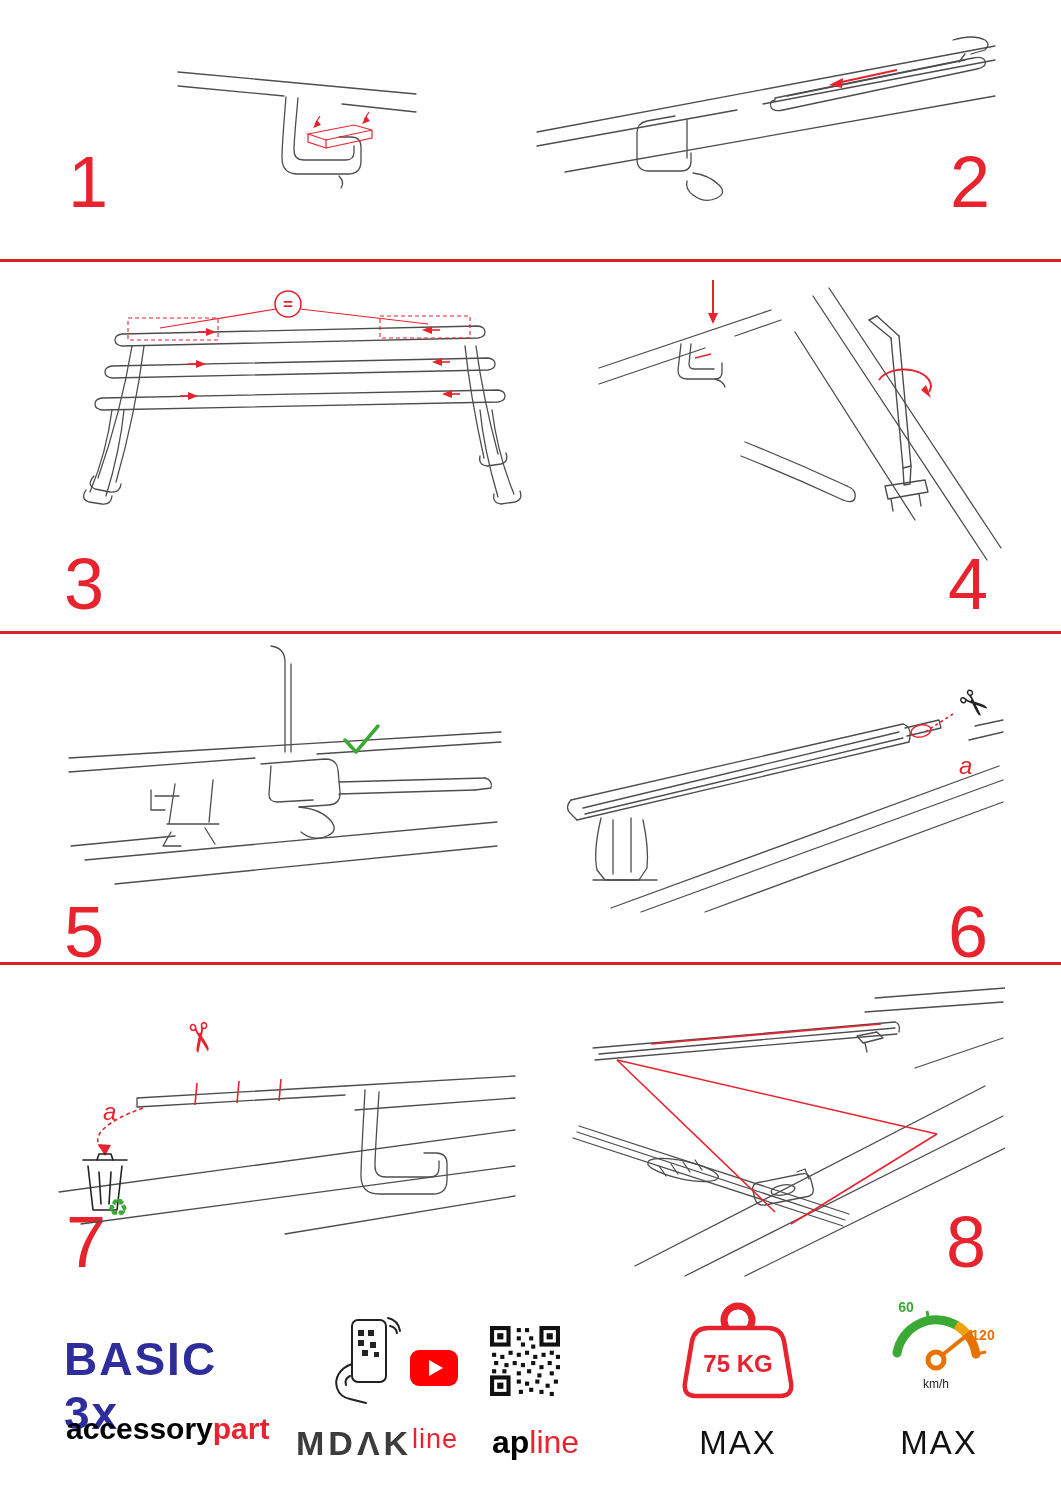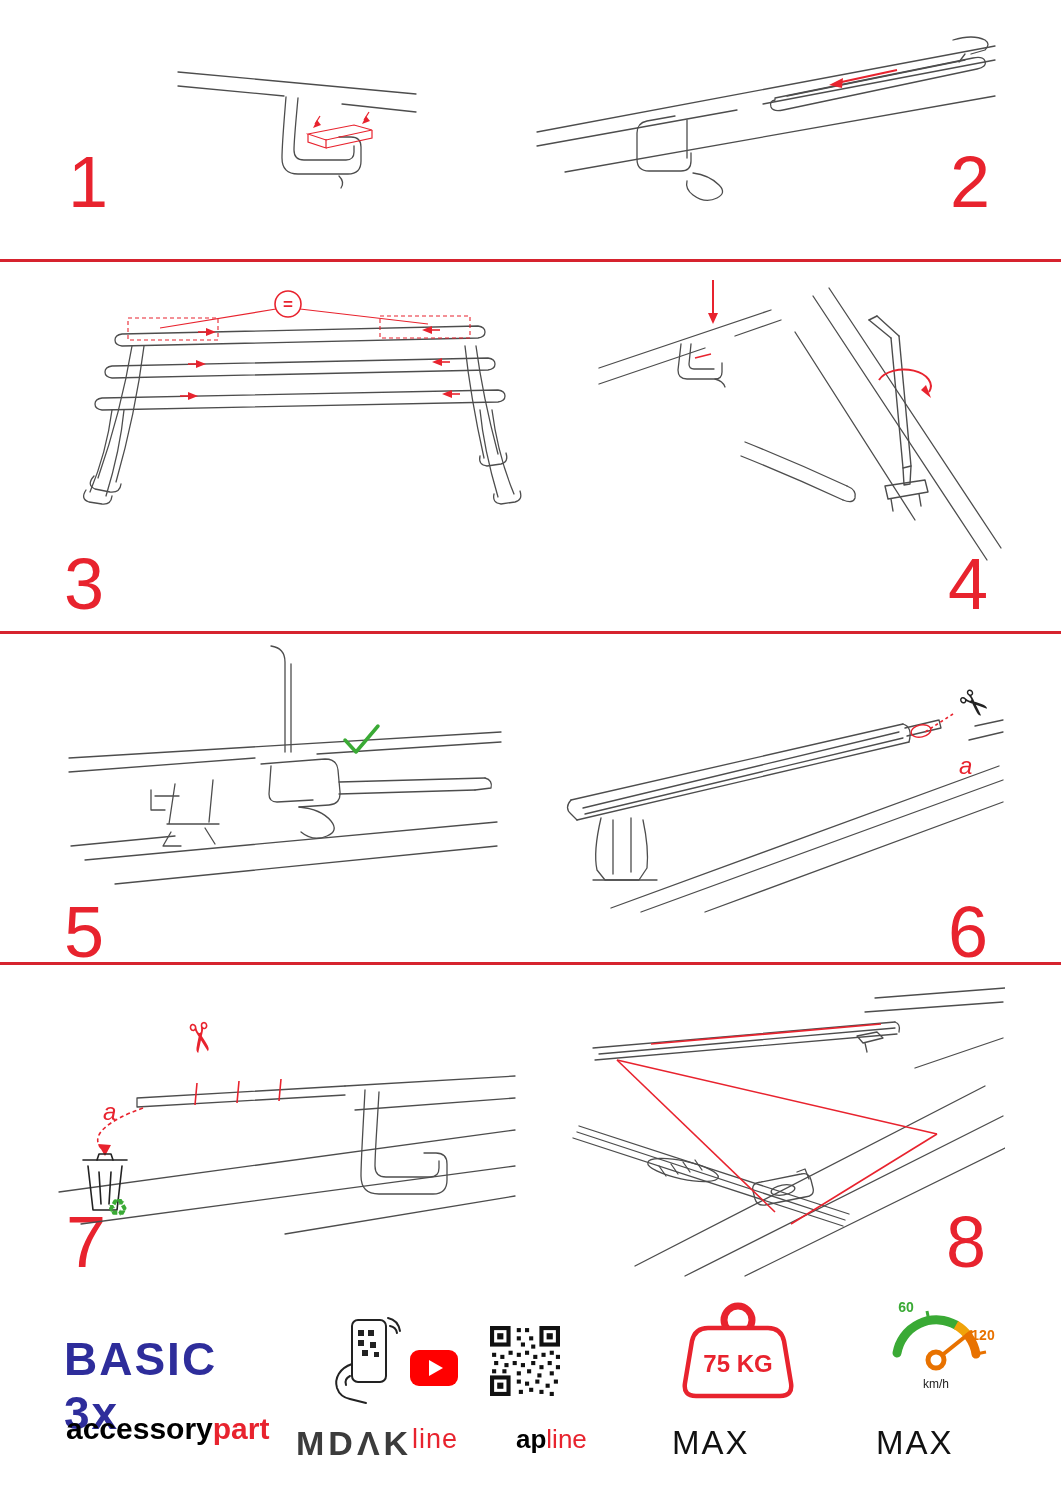--- a/index.html
+++ b/index.html
@@ -10,23 +10,23 @@
   .divider { position:absolute; left:0; width:1061px; height:3px; background:#d6232e; }
   svg { display:block; }
   svg text { font-family:"Liberation Sans", sans-serif; }
   .logo-basic { position:absolute; left:64px; top:1332px; width:200px; color:#2e2d9b;
                 font-size:46px; font-weight:bold; letter-spacing:2px; }
   .logo-brand { position:absolute; left:66px; top:1412px; font-size:30px; font-weight:bold; }
   .logo-brand .red { color:#e8232e; }
   .logo-mdak { position:absolute; left:296px; top:1424px; font-size:34px; color:#3c3c3c;
                letter-spacing:4px; font-weight:bold; }
   .logo-ipqi { position:absolute; left:412px; top:1424px; font-size:27px; color:#e8232e; letter-spacing:1px; }
-  .logo-apline { position:absolute; left:492px; top:1424px; font-size:26px; font-weight:bold;margin-left:24px; }
+  .logo-apline { position:absolute; left:492px; top:1424px; font-size:32px; font-weight:bold; }
   .logo-apline .red { color:#e8232e; font-weight:normal; }
-  .max-label { position:absolute; font-size:33px; color:#111; letter-spacing:2px; text-align:left; }
+  .max-label { position:absolute; font-size:33px; color:#111; letter-spacing:2px; text-align:center; }
 </style>
 </head>
 <body>
 
 <div class="page">
 
   <div class="step-num" style="left:68px; top:146px;">1</div>
   <svg class="abs" style="left:172px; top:52px;" width="250" height="185" viewBox="0 0 250 185">
     <g stroke="#4d4d4d" stroke-width="1.3" fill="none" stroke-linecap="round" stroke-linejoin="round">
       <path d="M6,20 L244,42"></path>

